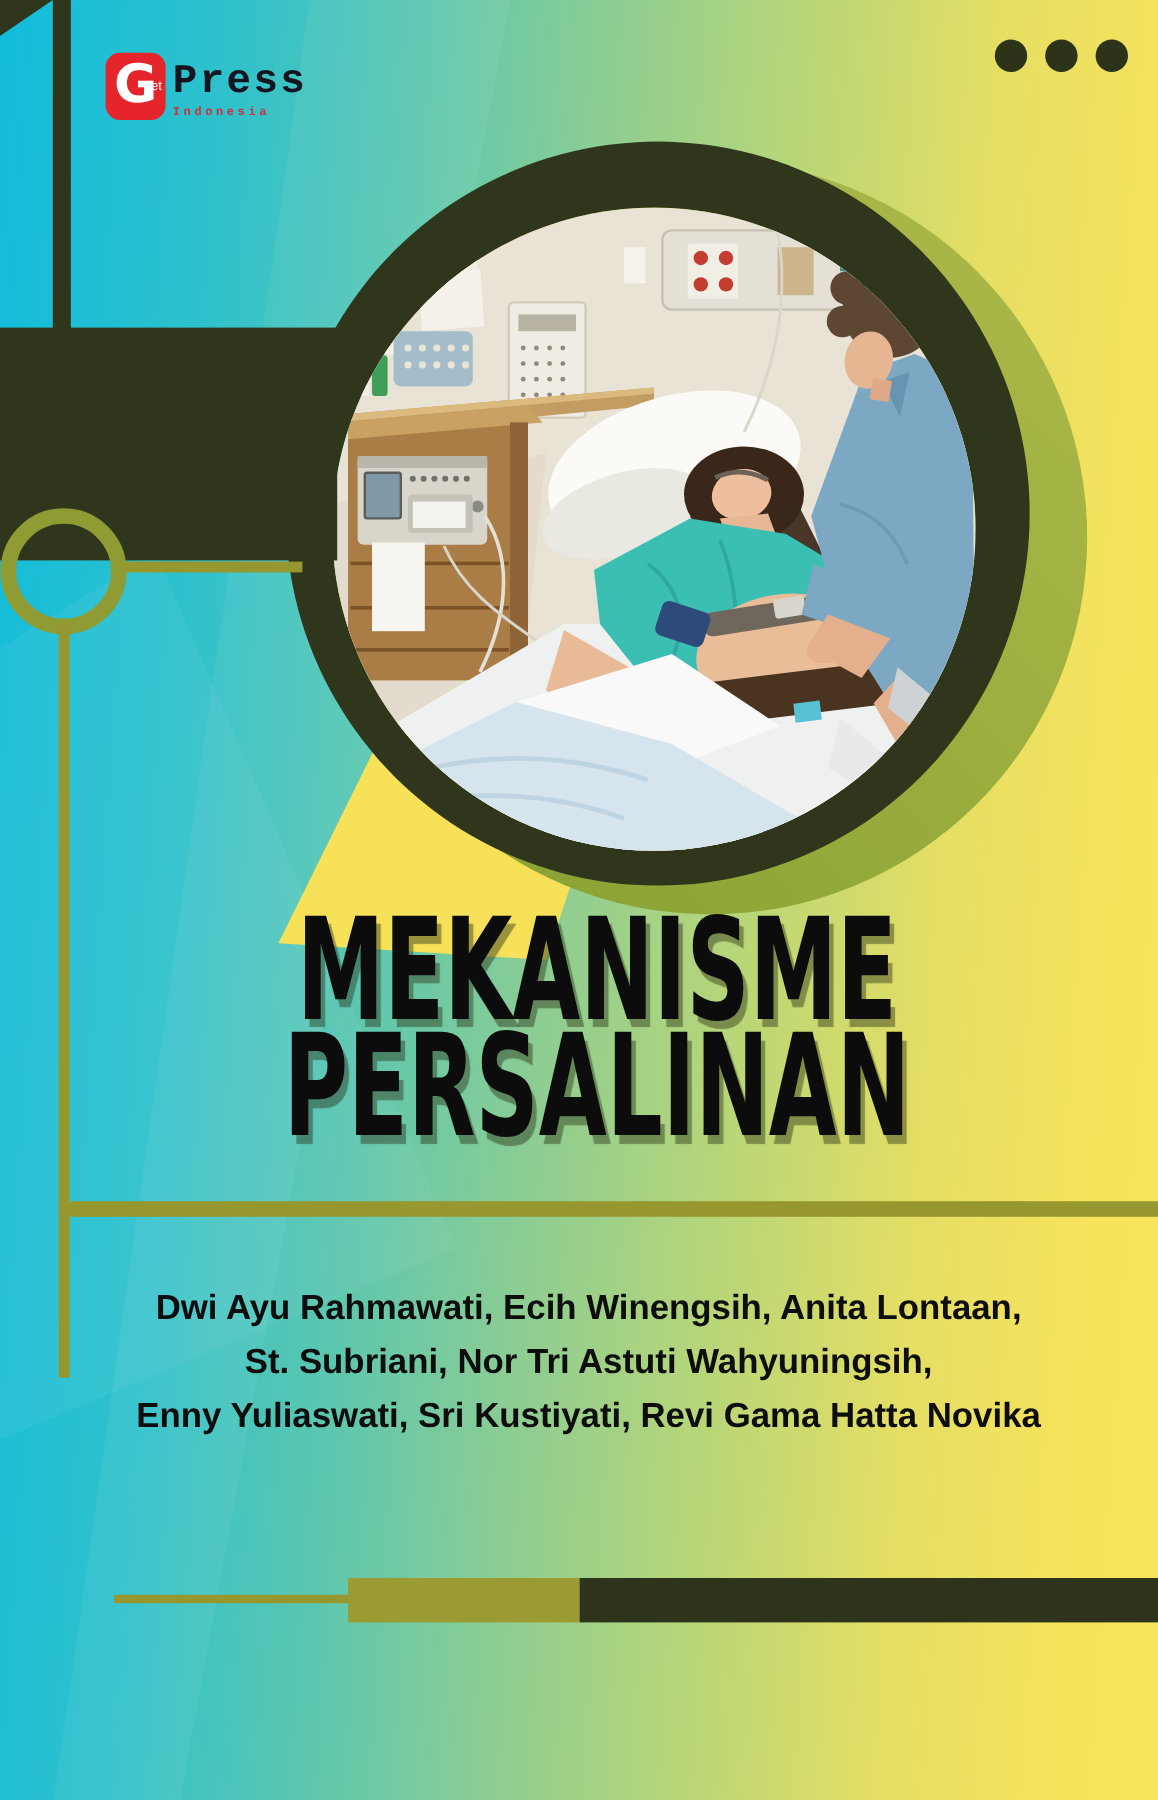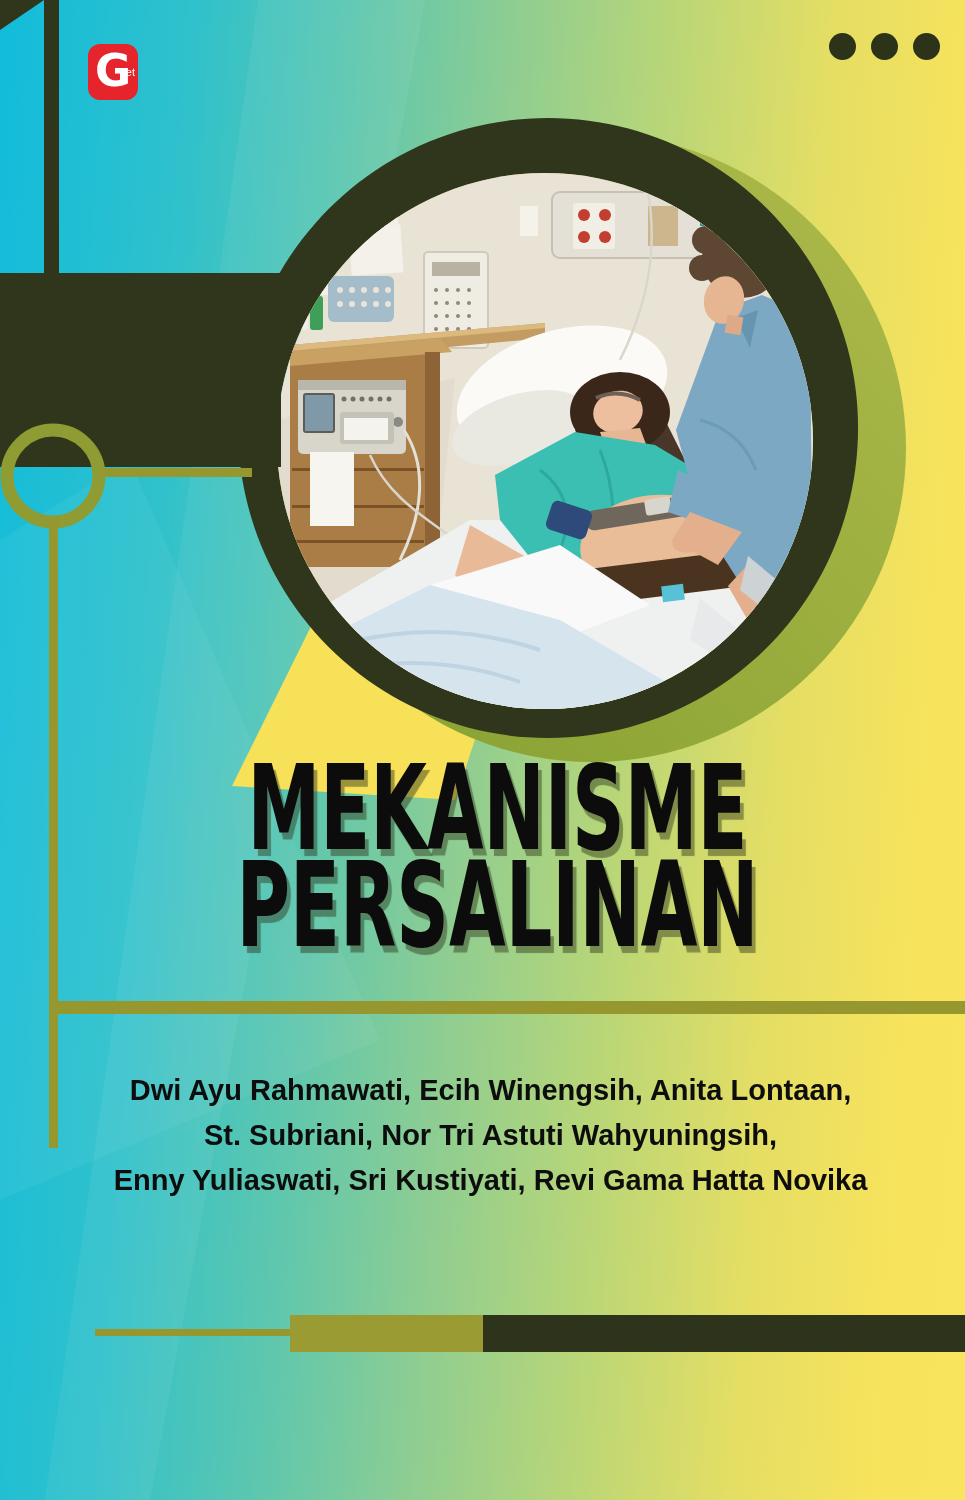--- a/index.html
+++ b/index.html
@@ -222,20 +222,24 @@
     <rect x="95" y="1329" width="195" height="7" fill="#97972f"></rect>
     <rect x="290" y="1315" width="193" height="37" fill="#9b9b33"></rect>
     <rect x="483" y="1315" width="482" height="37" fill="#2e331c"></rect>
   </svg>
 
   <div class="logo">
     <div class="logo-badge">
       <span class="g">G</span>
       <span class="et">et</span>
     </div>
+    <div class="logo-text">
+      <span class="logo-press">Press</span>
+      <span class="logo-sub">Indonesia</span>
+    </div>
   </div>
 
   <div class="dots">
     <span></span>
     <span></span>
     <span></span>
   </div>
 
   <h1 class="title">
     <span>MEKANISME</span>

